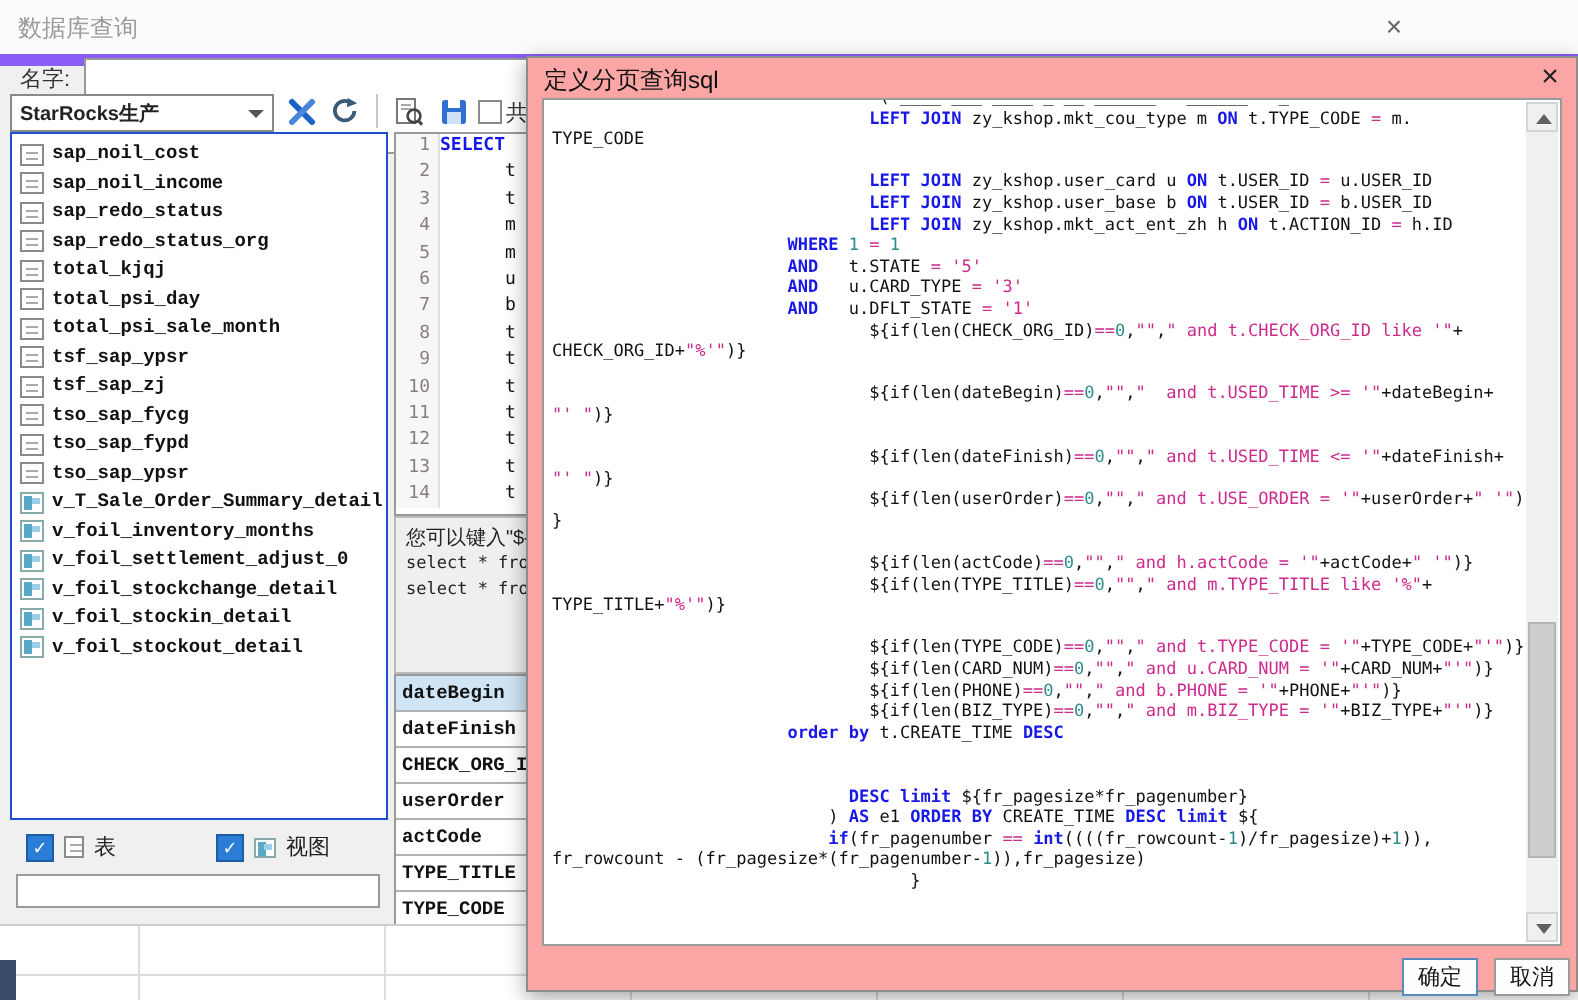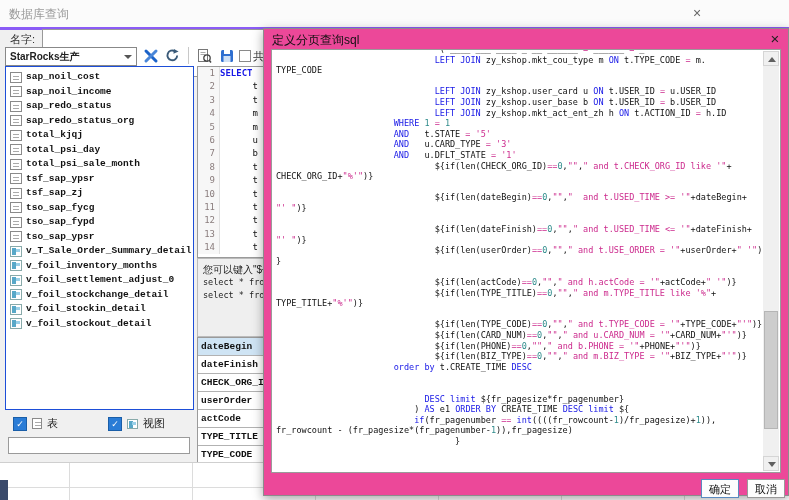--- a/index.html
+++ b/index.html
@@ -1,20 +1,20 @@
 <!DOCTYPE html>
 <html style="--keyword: #1818e6; --string: #cc2a8d; --number: #2e8b8b; --selection: #cfe4f4; --highlight_line: #fbf6c8; --checkbox: #2a7cd6;"><head>
 <meta charset="utf-8">
 <style>
   html,body{margin:0;padding:0;}
   body{width:789px;height:500px;position:relative;overflow:hidden;background:#f0f0f0;
        font-family:"Liberation Sans",sans-serif;font-size:11px;color:#222;}
   .abs{position:absolute;}
   
-  #title-row{left:0;top:0;width:789px;height:27px;background:#fbfbfb;border-bottom:3px solid #8b5cf6;}
+  #title-row{left:0;top:0;width:789px;height:27px;background:#fbfbfb;border-bottom:6px solid #8b5cf6;}
   #win-title{left:9px;top:6px;font-size:12px;color:#9a9a9a;}
   #win-close{left:687px;top:3px;width:20px;height:20px;text-align:center;line-height:20px;font-size:14px;color:#666;cursor:pointer;}
   #name-row{left:0;top:28px;width:789px;height:18px;}
   #name-label{left:10px;top:4px;color:#333;}
   #name-input{left:42px;top:1px;width:390px;height:14px;border:1px solid #999;background:#fff;font-size:11px;padding:16px 3px;font-family:"Liberation Sans",sans-serif;}
   
   #conn-row{left:0;top:46px;width:263px;height:20px;}
   #conn-combo{left:5px;top:1px;width:130px;height:17px;background:#fff;border:1px solid #888;}
   #conn-text{left:4px;top:2px;font-family:Liberation Sans, sans-serif;font-size:10px;font-weight:bold;color:#222;}
   .combo-arrow{right:4px;top:7px;width:0;height:0;border-left:4px solid transparent;border-right:4px solid transparent;border-top:4px solid #555;}
@@ -53,28 +53,28 @@
   
   #param-grid{left:197px;top:337px;width:66px;height:163px;background:#fff;border-left:1px solid #9a9a9a;border-top:1px solid #9a9a9a;overflow:hidden;}
   .pr{height:17px;line-height:17px;border-bottom:1px solid #b2b2b2;font-family:"Liberation Mono",monospace;font-size:9.5px;font-weight:bold;color:#111;padding-left:3px;white-space:nowrap;}
   .pr.sel{background:var(--selection);}
   
   #sheet{left:0;top:462px;width:789px;height:38px;background:#fff;border-top:1px solid #cfcfcf;}
   .vline{position:absolute;top:0;width:1px;height:38px;background:#dcdcdc;}
   .hline{position:absolute;left:0;top:24px;width:789px;height:1px;background:#dcdcdc;}
   #corner{left:0;top:480px;width:8px;height:20px;background:#3a4a6b;}
   
-  #dialog{left:263px;top:28px;width:526px;height:468px;background:#ec4899;border:1px solid #8c8c8c;box-shadow:0 3px 10px rgba(0,0,0,.35);box-sizing:border-box;padding-left:20px;}
+  #dialog{left:263px;top:28px;width:526px;height:468px;background:#fca5a5;border:1px solid #8c8c8c;box-shadow:0 3px 10px rgba(0,0,0,.35);box-sizing:border-box;padding-left:20px;}
   #dlg-title{left:8px;top:3px;font-size:12px;color:#111;}
   #dlg-close{left:502px;top:1px;width:18px;height:18px;text-align:center;line-height:18px;font-size:15px;color:#222;cursor:pointer;}
   #sql-viewer{left:7px;top:20px;width:510px;height:424px;background:#fff;border:1px solid #9a9a9a;overflow:hidden;box-sizing:border-box;}
   #sql-rows{position:absolute;left:0;top:0;width:492px;margin-top:-6px;padding-left:4px;}
   .sr{white-space:pre;font-family:"DejaVu Sans Mono",monospace;font-size:8.5px;line-height:10.6px;height:10.6px;color:#111;overflow:hidden;}
   .sr.hl{background:var(--highlight_line);}
-  .sr b.k{color:var(--keyword);font-weight:normal;}
+  .sr b.k{color:var(--keyword);font-weight:bold;}
   .sr span.s{color:var(--string);}
   .sr i.n{color:var(--number);font-style:normal;}
   .sr i.o{color:var(--string);font-style:normal;}
   #sql-scroll{right:1px;top:1px;width:16px;height:420px;background:#f0f0f0;}
   .sb-btn{position:absolute;left:0;width:16px;height:15px;background:#f0f0f0;border:1px solid #d5d5d5;box-sizing:border-box;}
   .sb-btn::after{content:"";position:absolute;left:4px;width:0;height:0;border-left:4px solid transparent;border-right:4px solid transparent;}
   #sb-up{top:0;} #sb-up::after{top:5px;border-bottom:5px solid #606060;}
   #sb-down{bottom:0;} #sb-down::after{top:5px;border-top:5px solid #606060;}
   #sb-thumb{position:absolute;left:1px;top:62%;width:14px;height:28%;background:#cdcdcd;border:1px solid #b5b5b5;box-sizing:border-box;}
   .dlg-btn{position:absolute;top:450px;width:38px;height:19px;background:#fdfdfd;border:1px solid #9a9a9a;text-align:center;line-height:18px;font-size:11px;color:#111;cursor:pointer;box-sizing:border-box;}

